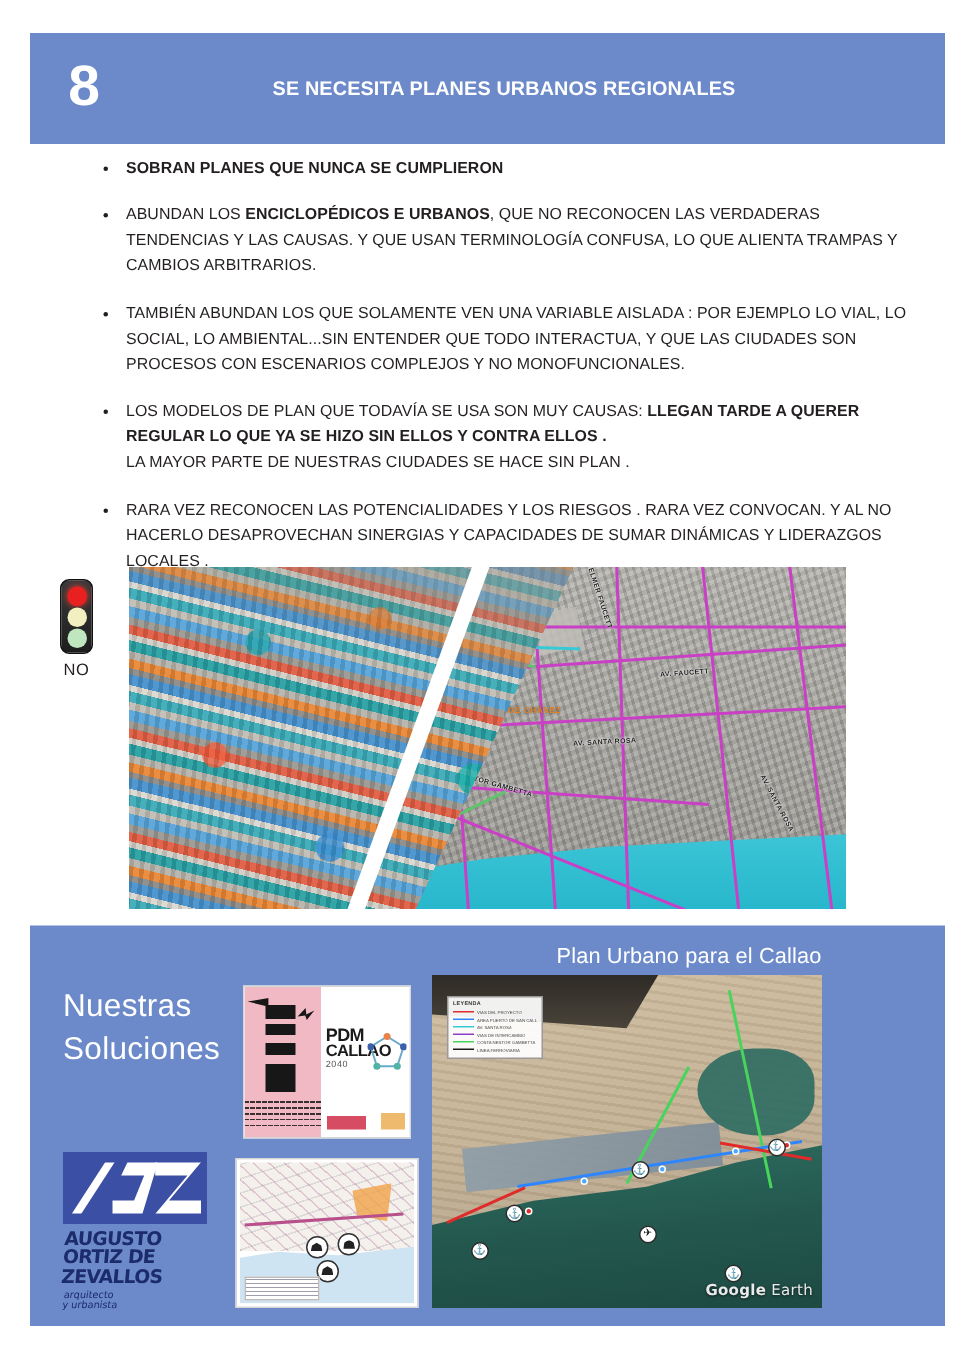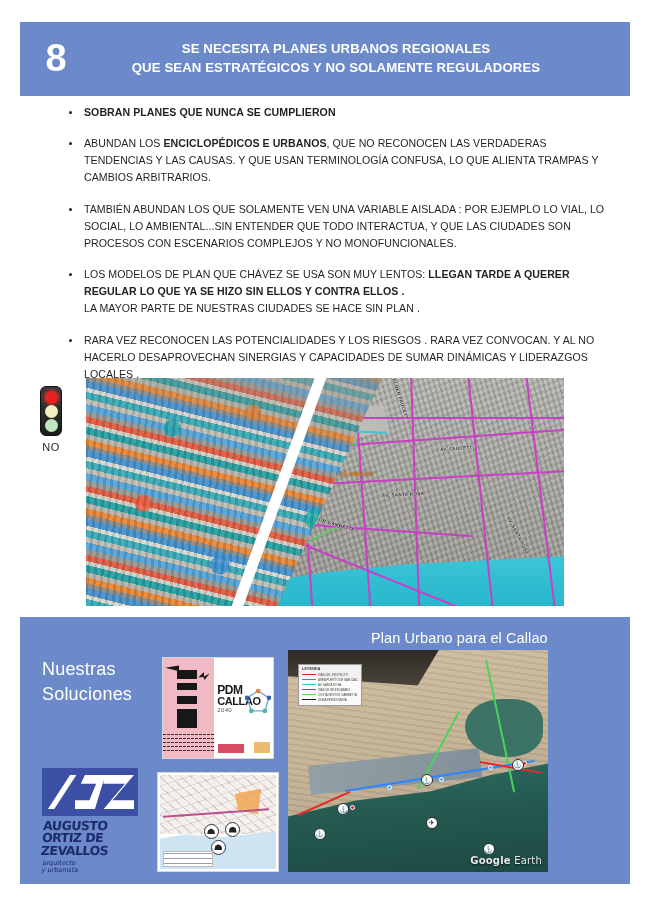--- a/index.html
+++ b/index.html
@@ -211,21 +211,21 @@
     position: absolute;
     left: 20px; top: 617px;
     width: 610px; height: 267px;
     background: #6c8ac9;
   }
   .panel-heading {
     position: absolute;
     left: 22px; top: 40px;
     width: 140px;
     color: #ffffff;
-    font-size: 18px;
+    font-size: 21px;
     line-height: 1.38;
     letter-spacing: .2px;
   }
   .panel-subtitle {
     position: absolute;
     left: 371px; top: 630px;
     color: #ffffff;
     font-size: 14.5px;
     letter-spacing: .1px;
   }
@@ -525,40 +525,39 @@
   }
   .bm-credit b { font-weight: bold; }
 </style>
 </head>
 <body>
 
 <div class="header-band">
   <div class="header-number">8</div>
   <div class="header-titles">
     <div>SE NECESITA PLANES URBANOS REGIONALES</div>
-    <div>QUE SEAN ESTRATÉGICOS  Y NO SOLAMENTE REGULADORES</div>
   </div>
 </div>
 
 <div class="bullets">
 
   <div class="bullet-item">
     <b>SOBRAN PLANES QUE NUNCA SE CUMPLIERON</b>
   </div>
 
   <div class="bullet-item">
     <span>ABUNDAN LOS </span><b>ENCICLOPÉDICOS E URBANOS</b><span>, QUE NO RECONOCEN LAS VERDADERAS TENDENCIAS Y LAS CAUSAS. Y QUE USAN TERMINOLOGÍA CONFUSA, LO QUE ALIENTA TRAMPAS Y CAMBIOS ARBITRARIOS.</span>
   </div>
 
   <div class="bullet-item">
     <span>TAMBIÉN ABUNDAN LOS QUE SOLAMENTE VEN UNA VARIABLE AISLADA : POR EJEMPLO LO VIAL, LO SOCIAL, LO AMBIENTAL...SIN ENTENDER QUE TODO INTERACTUA, Y QUE LAS CIUDADES SON PROCESOS CON ESCENARIOS COMPLEJOS Y NO MONOFUNCIONALES.</span>
   </div>
 
   <div class="bullet-item">
-    <span>LOS MODELOS DE PLAN QUE CHÁVEZ SE USA SON MUY  LENTOS: </span><b>LLEGAN TARDE A QUERER REGULAR LO QUE YA SE HIZO SIN ELLOS Y CONTRA ELLOS .</b>
+    <span>LOS MODELOS DE PLAN QUE TODAVÍA SE USA SON MUY  CAUSAS: </span><b>LLEGAN TARDE A QUERER REGULAR LO QUE YA SE HIZO SIN ELLOS Y CONTRA ELLOS .</b>
     <span class="sub-line">LA MAYOR PARTE   DE NUESTRAS CIUDADES SE HACE SIN PLAN .</span>
   </div>
 
   <div class="bullet-item">
     <span>RARA VEZ RECONOCEN LAS POTENCIALIDADES Y LOS RIESGOS . RARA VEZ CONVOCAN. Y AL NO HACERLO DESAPROVECHAN SINERGIAS Y CAPACIDADES DE SUMAR DINÁMICAS Y LIDERAZGOS LOCALES   .</span>
   </div>
 
 </div>
 
 <div class="media-row">

